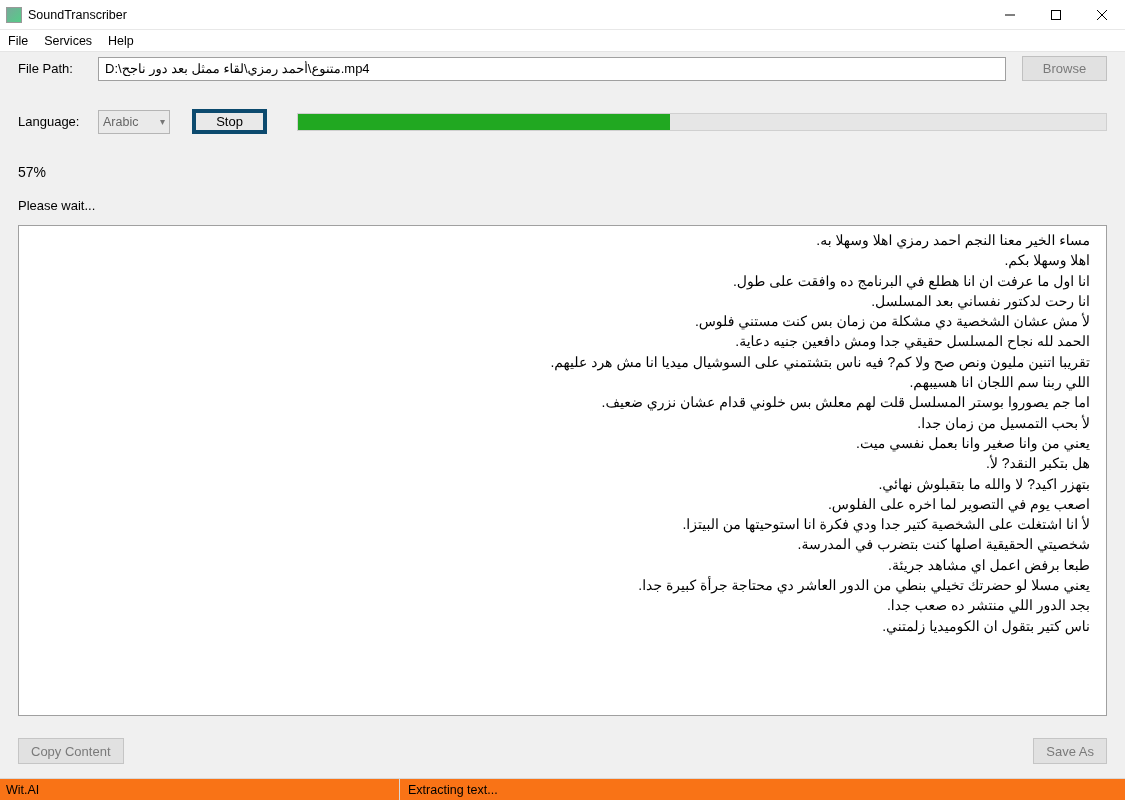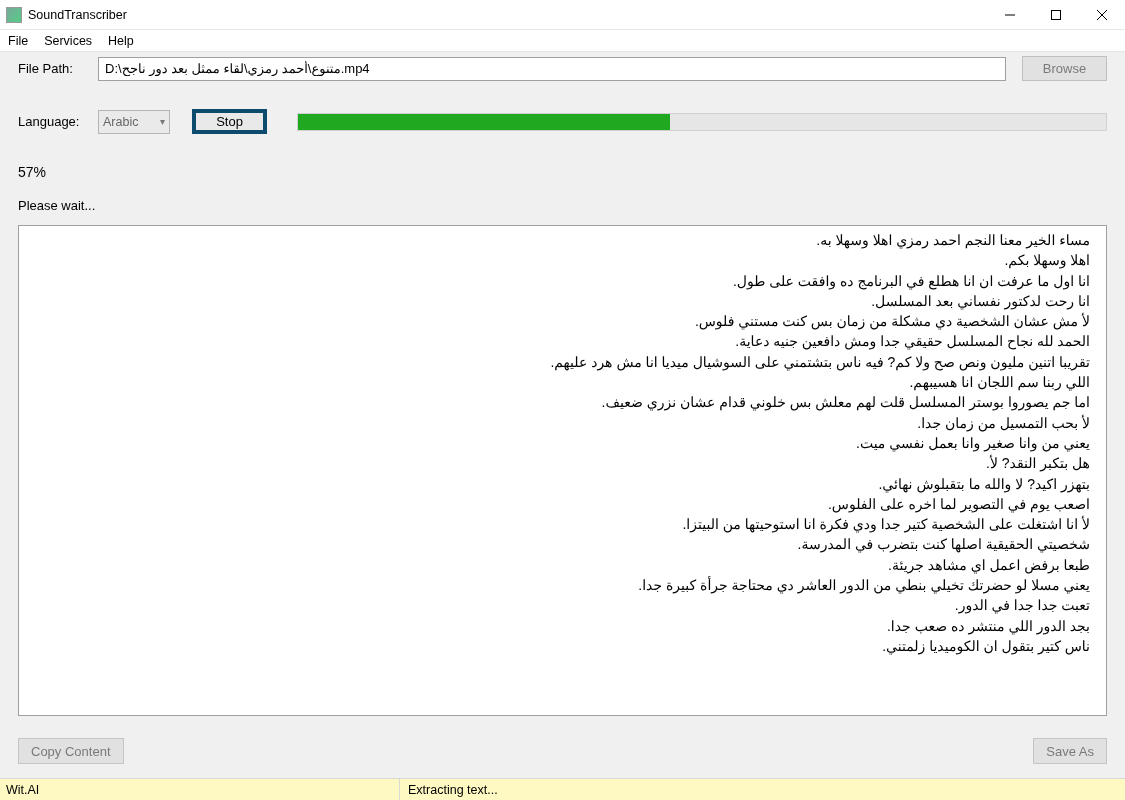--- a/index.html
+++ b/index.html
@@ -122,21 +122,21 @@
     padding: 22px 0 14px 0;
   }
   .disabled-btn {
     height: 26px; padding: 0 12px;
     background: #e1e1e1; border: 1px solid #c5c5c5;
     color: #7a7a7a; font-size: 13px; cursor: default;
   }
 
   .statusbar {
     height: 22px;
-    background: #fef9c3;
+    background: #f97316;
     border-top: 1px solid #d8d8d8;
     display: flex; align-items: center;
     font-size: 12.5px;
   }
   .status-left { width: 400px; padding-left: 6px; border-right: 1px solid #d8d8d8; height: 100%; display:flex; align-items:center;}
   .status-right { padding-left: 8px; }
 
   
   .transcript::-webkit-scrollbar { width: 16px; }
   .transcript::-webkit-scrollbar-track { background: #f0f0f0; }
@@ -211,21 +211,20 @@
       <p>اما جم يصوروا بوستر المسلسل قلت لهم معلش بس خلوني قدام عشان نزري ضعيف.</p>
       <p>لأ بحب التمسيل من زمان جدا.</p>
       <p>يعني من وانا صغير وانا بعمل نفسي ميت.</p>
       <p>هل بتكبر النقد? لأ.</p>
       <p>بتهزر اكيد? لا والله ما بتقبلوش نهائي.</p>
       <p>اصعب يوم في التصوير لما اخره على الفلوس.</p>
       <p>لأ انا اشتغلت على الشخصية كتير جدا  ودي فكرة انا استوحيتها من البيتزا.</p>
       <p>شخصيتي الحقيقية اصلها كنت بتضرب في المدرسة.</p>
       <p>طبعا برفض اعمل اي مشاهد جريئة.</p>
       <p>يعني مسلا لو حضرتك تخيلي بنطي من الدور العاشر دي محتاجة جرأة كبيرة جدا.</p>
-      <p>تعبت جدا جدا في الدور.</p>
       <p>بجد الدور اللي منتشر ده صعب جدا.</p>
       <p>ناس كتير بتقول ان الكوميديا زلمتني.</p>
     </div>
 
   <div class="bottom-buttons">
     <button class="disabled-btn" disabled="">Copy Content</button>
     <button class="disabled-btn" disabled="">Save As</button>
   </div>
 
 </div>

